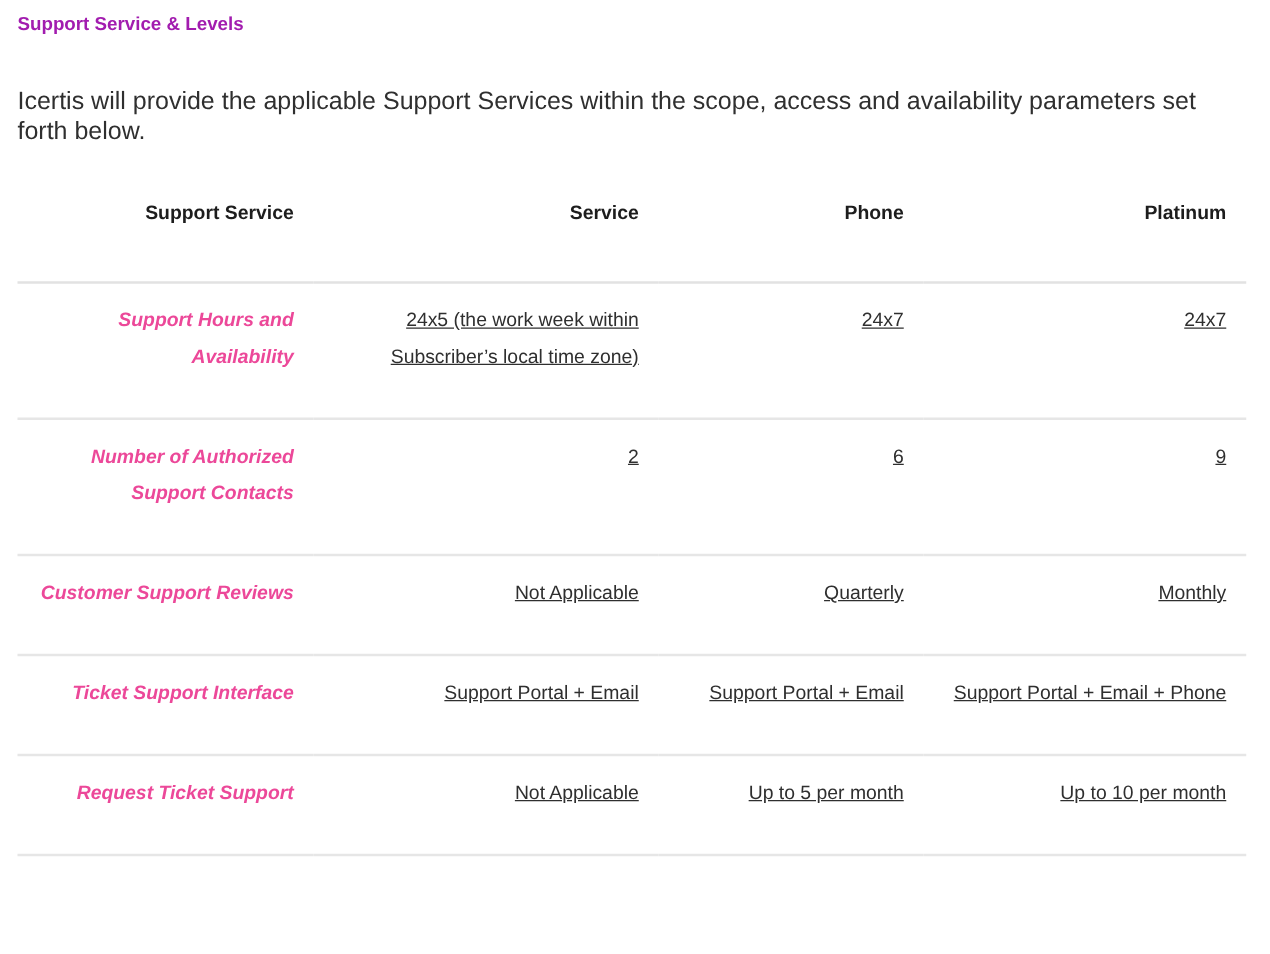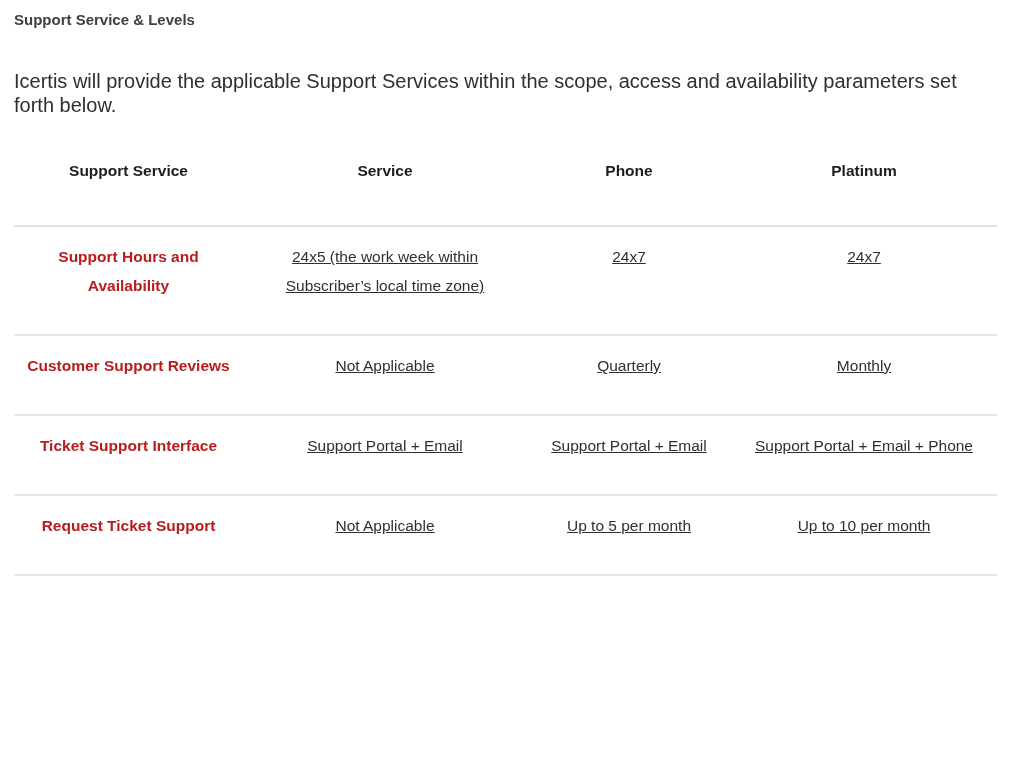--- a/index.html
+++ b/index.html
@@ -14,61 +14,62 @@
     overflow: hidden;
   }
   .page {
     padding: 0 14px 0 14px;
   }
   .doc-heading {
     margin: 9px 0 0 0;
     font-size: 15px;
     line-height: 22px;
     font-weight: 700;
-    color: #404040;
+    color: #a21caf;
   }
   .doc-intro {
     margin: 38px 0 0 0;
     font-size: 20px;
     line-height: 24px;
     color: #2f2f2f;
   }
   table.support-table {
     margin-top: 25px;
     border-collapse: collapse;
     table-layout: fixed;
     width: 983px;
   }
   table.support-table col.c1 { width: 237px; }
   table.support-table col.c2 { width: 276px; }
   table.support-table col.c3 { width: 212px; }
   table.support-table col.c4 { width: 258px; }
 
   table.support-table th,
   table.support-table td {
-    text-align: center;
+    text-align: right;
     vertical-align: top;
     font-size: 15.5px;
     line-height: 29px;
     padding: 15px 16px 34px 8px;
   }
   table.support-table thead th {
     font-weight: 700;
     color: #1d1d1d;
     padding: 14px 16px 40px 8px;
   }
   table.support-table thead tr {
     border-bottom: 2px solid #e2e2e2;
   }
   table.support-table tbody tr {
     border-bottom: 2px solid #e6e6e6;
   }
   table.support-table tbody th {
     font-weight: 700;
-    color: #b91c1c;
+    color: #ec4899;
+    font-style: italic;
   }
   table.support-table tbody td {
     font-weight: 400;
     color: #2f2f2f;
     text-decoration: underline;
   }
 </style>
 </head>
 <body>
 
@@ -94,20 +95,26 @@
       </tr>
     </thead>
     <tbody>
         <tr>
           <th scope="row">Support Hours and Availability</th>
           <td>24x5 (the work week within Subscriber’s local time zone)</td>
           <td>24x7</td>
           <td>24x7</td>
         </tr>
         <tr>
+          <th scope="row">Number of Authorized Support Contacts</th>
+          <td>2</td>
+          <td>6</td>
+          <td>9</td>
+        </tr>
+        <tr>
           <th scope="row">Customer Support Reviews</th>
           <td>Not Applicable</td>
           <td>Quarterly</td>
           <td>Monthly</td>
         </tr>
         <tr>
           <th scope="row">Ticket Support Interface</th>
           <td>Support Portal + Email</td>
           <td>Support Portal + Email</td>
           <td>Support Portal + Email + Phone</td>

